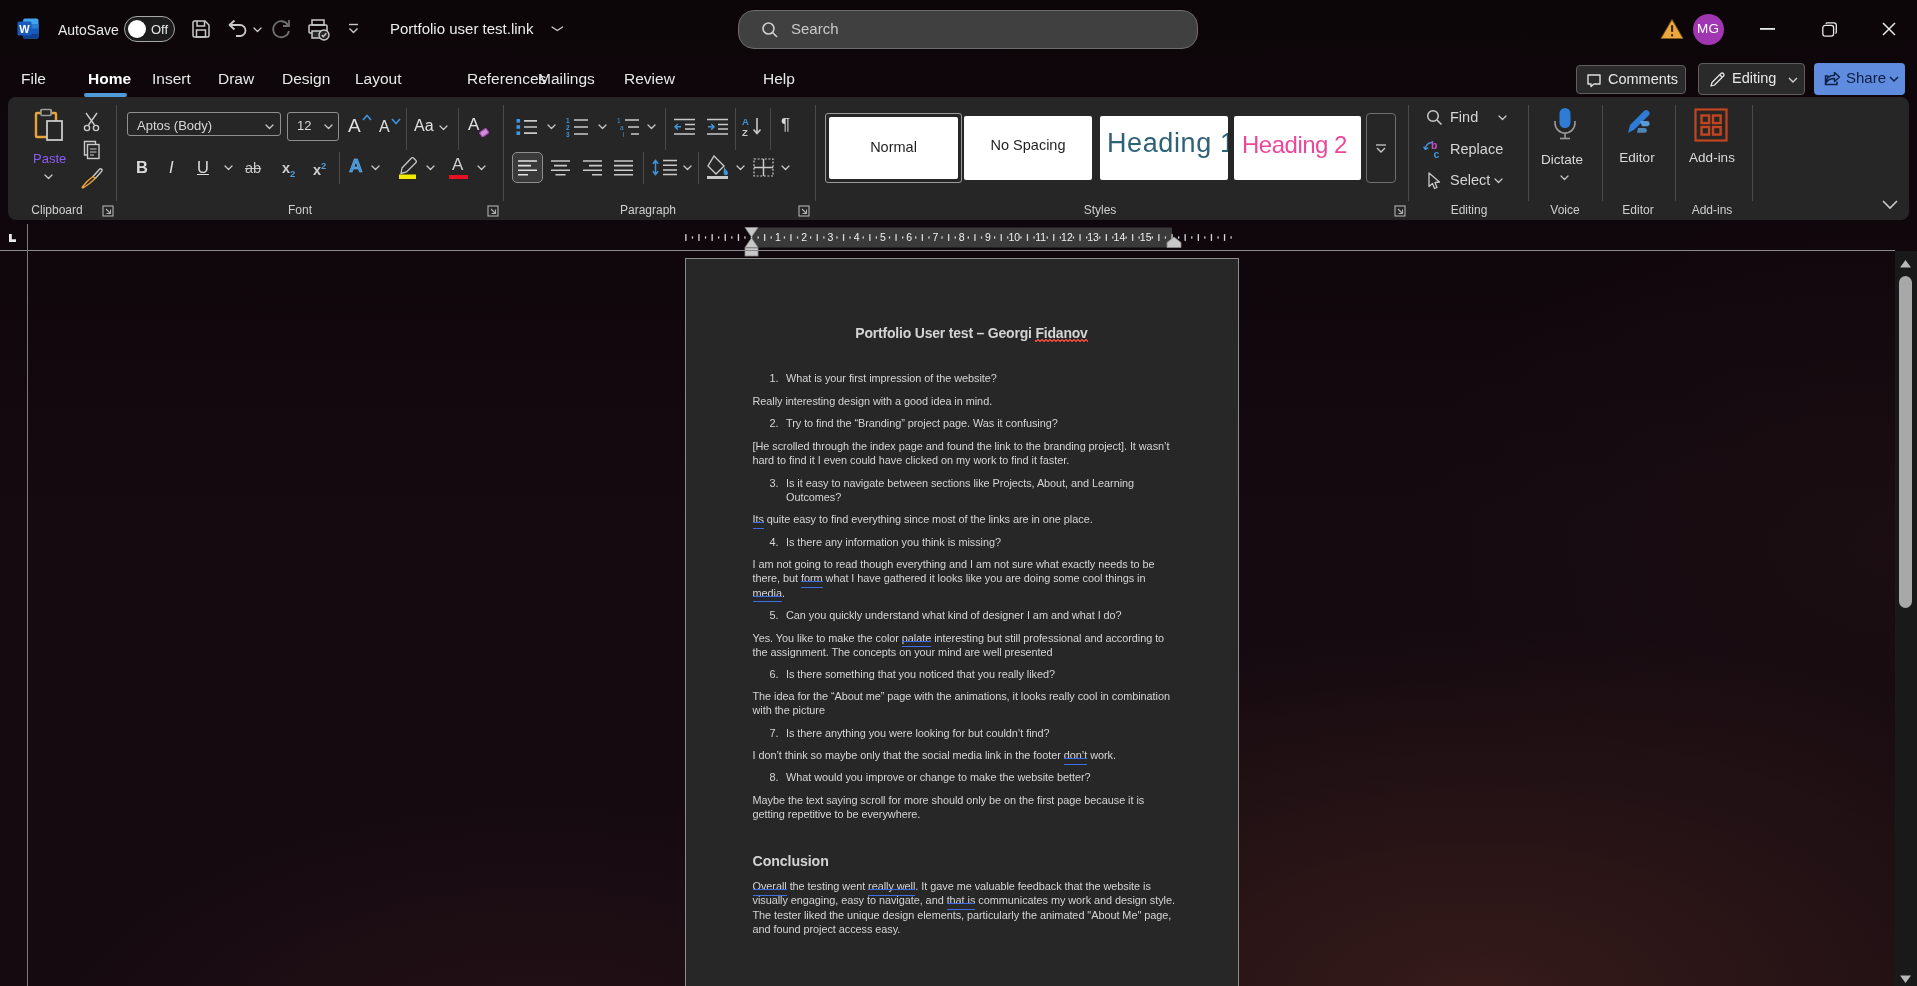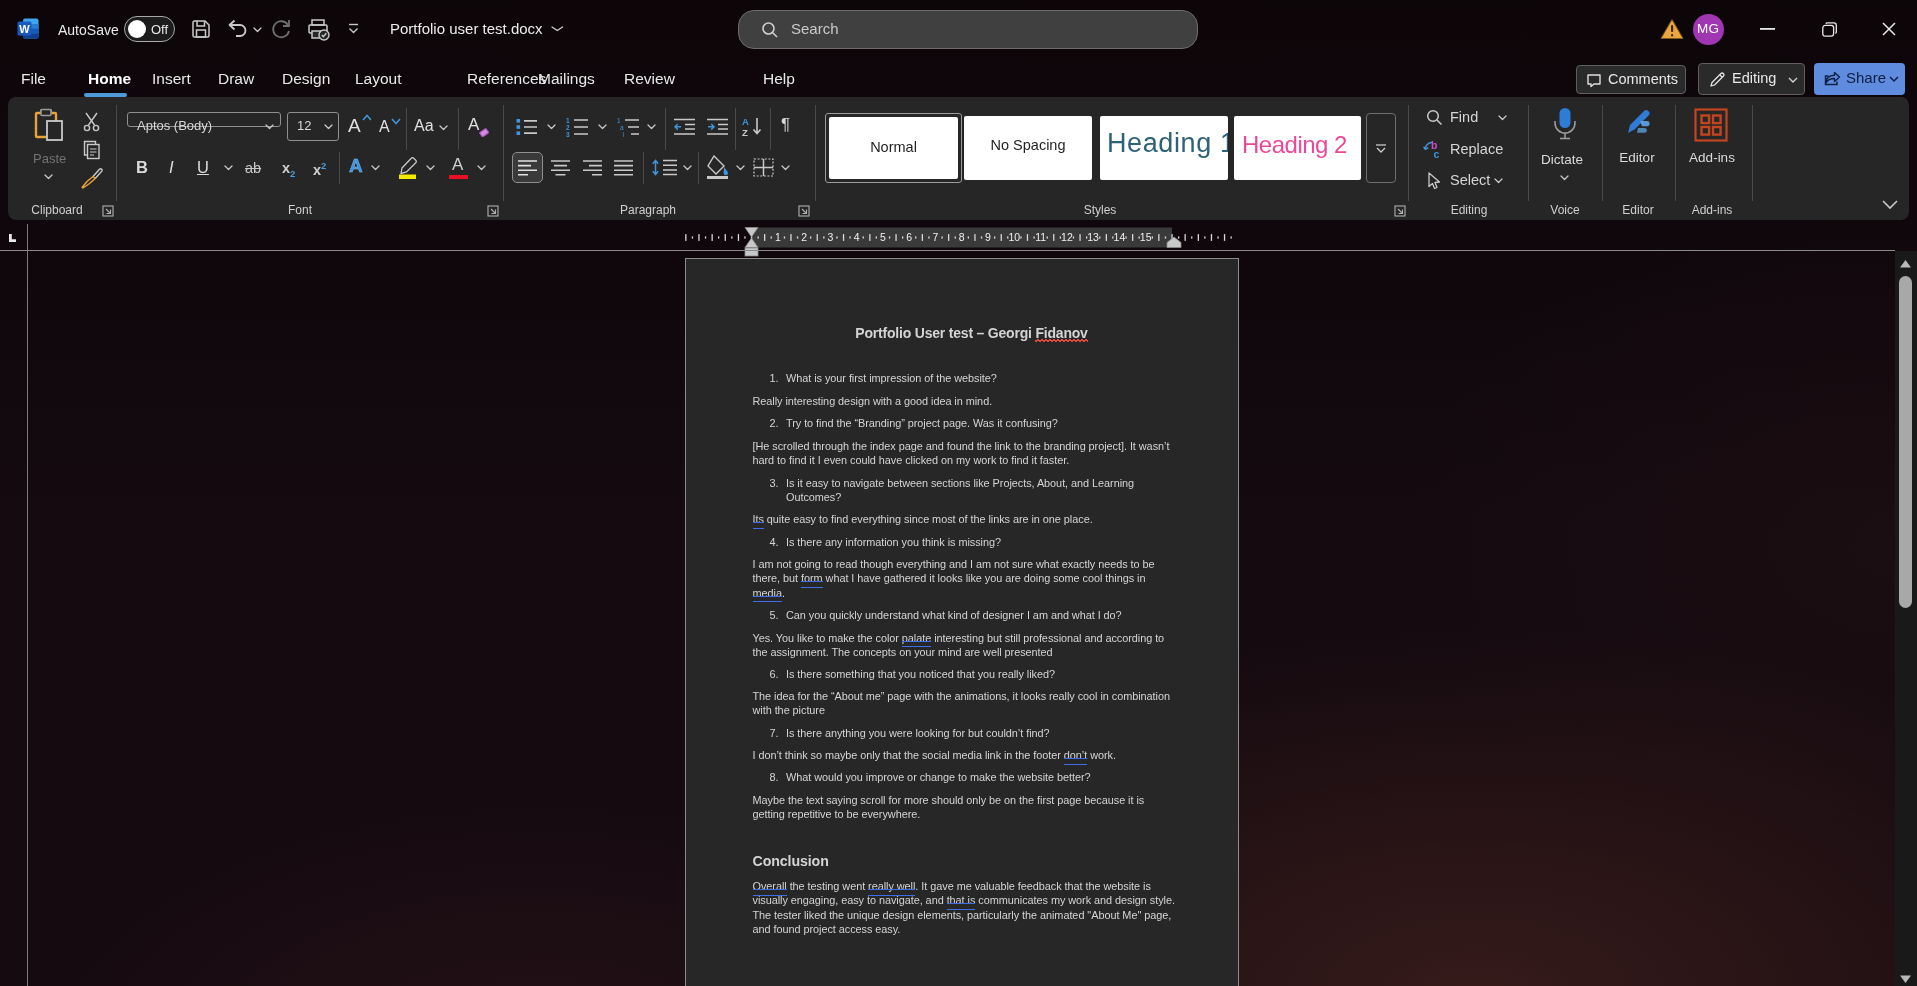--- a/index.html
+++ b/index.html
@@ -63,21 +63,21 @@
 <rect x="6" y="3" width="12" height="5" stroke="#c9c9c9" stroke-width="1.5"></rect>
 <rect x="3" y="8" width="18" height="8" rx="1" stroke="#c9c9c9" stroke-width="1.5"></rect>
 <rect x="6" y="14" width="10" height="7" fill="#262626" stroke="#c9c9c9" stroke-width="1.5"></rect>
 <circle cx="18" cy="18" r="5" fill="#262626" stroke="#c9c9c9" stroke-width="1.4"></circle>
 <path d="M15.8 18 L17.3 19.7 L20.3 16.3" stroke="#c9c9c9" stroke-width="1.4"></path>
 </svg>
 <svg style="position:absolute;left:347px;top:23px" width="13" height="12" viewBox="0 0 13 12" fill="none">
 <path d="M2 1.5 H11" stroke="#c9c9c9" stroke-width="1.4"></path>
 <path d="M2.5 5.5 L6.5 9.5 L10.5 5.5" stroke="#c9c9c9" stroke-width="1.4" stroke-linejoin="round"></path>
 </svg>
-<div class="tx" style="left:390px;top:20px;font-size:15px;color:#ececec">Portfolio user test.docx</div>
+<div class="tx" style="left:390px;top:20px;font-size:15px;color:#ececec">Portfolio user test.link</div>
 <svg style="position:absolute;left:551px;top:26px" width="12.6" height="6" viewBox="0 0 12.6 6" fill="none">
     <path d="M1 1 L6.3 4.5 L11.6 1" stroke="#d0d0d0" stroke-width="1.3" stroke-linecap="round" stroke-linejoin="round"></path>
   </svg>
 <div class="abs" style="left:738px;top:10px;width:460px;height:39px;background:#404040;border:1px solid #6e6c6d;border-radius:16px">
 <svg style="position:absolute;left:22px;top:10px" width="18" height="18" viewBox="0 0 18 18">
       <circle cx="7.5" cy="7.5" r="5.5" stroke="#cfcfcf" stroke-width="1.6" fill="none"></circle>
       <path d="M11.5 11.5 L16 16" stroke="#cfcfcf" stroke-width="1.6"></path>
     </svg>
 <div class="abs" style="left:52px;top:9px;font-size:15px;color:#c9c9c9">Search</div>
   </div>
@@ -232,21 +232,21 @@
 <div class="abs" style="left:27px;top:224px;width:1px;height:762px;background:#7a7a7a"></div>
 <svg style="position:absolute;left:7px;top:233px" width="11" height="11" viewBox="0 0 11 11" fill="none">
     <path d="M2 1 V9 H9 V6.2 H4.8 V1 Z" fill="#e8e8e8"></path>
   </svg>
 <svg style="position:absolute;left:33px;top:108px" width="32" height="40" viewBox="0 0 32 40" fill="none">
 <rect x="3" y="5" width="20" height="24" rx="1" stroke="#e8a33c" stroke-width="2.4"></rect>
 <path d="M8 5 V2.5 H18 V5" stroke="#9a9a9a" stroke-width="2"></path>
 <rect x="8" y="1.5" width="10" height="6" rx="1" fill="#262626" stroke="#9a9a9a" stroke-width="1.6"></rect>
 <rect x="14" y="13" width="15" height="19" fill="#262626" stroke="#c9c9c9" stroke-width="1.8"></rect>
 </svg>
-<div class="tx" style="left:33px;top:151px;width:32px;text-align:center;font-size:13px;color:#737373">Paste</div>
+<div class="tx" style="left:33px;top:151px;width:32px;text-align:center;font-size:13px;color:#8b5cf6">Paste</div>
 <svg style="position:absolute;left:44px;top:174px" width="9.0" height="6" viewBox="0 0 9.0 6" fill="none">
     <path d="M1 1 L4.5 4.5 L8.0 1" stroke="#c9c9c9" stroke-width="1.3" stroke-linecap="round" stroke-linejoin="round"></path>
   </svg>
 <svg style="position:absolute;left:82px;top:112px" width="19" height="20" viewBox="0 0 19 20" fill="none">
 <path d="M4 1 L12.5 13 M15 1 L6.5 13" stroke="#c9c9c9" stroke-width="1.4"></path>
 <circle cx="5" cy="16" r="2.6" stroke="#c9c9c9" stroke-width="1.4"></circle>
 <circle cx="14" cy="16" r="2.6" stroke="#c9c9c9" stroke-width="1.4"></circle>
 </svg>
 <svg style="position:absolute;left:83px;top:140px" width="19" height="20" viewBox="0 0 19 20" fill="none">
 <path d="M12.5 4.5 V1.5 H1.5 V15 H4.5" stroke="#c9c9c9" stroke-width="1.4" fill="none"></path>
@@ -256,21 +256,21 @@
 <svg style="position:absolute;left:81px;top:167px" width="22" height="23" viewBox="0 0 22 23" fill="none">
 <path d="M12 9.5 L18.5 2.2 A1.5 1.5 0 0 1 20.8 4.1 L14.2 11.5" stroke="#c9c9c9" stroke-width="1.4" fill="none"></path>
 <path d="M12 9.5 L14.2 11.5 L8.5 16.5 L2 21 L1.2 20.2 L6 14.5 Z" stroke="#e8a33c" stroke-width="1.5" fill="none" stroke-linejoin="round"></path>
 </svg>
 <div class="glabel" style="left:57px">Clipboard</div>
 <svg style="position:absolute;left:102px;top:205px" width="12" height="12" viewBox="0 0 12 12" fill="none">
     <rect x="1" y="1" width="10" height="10" stroke="#b0b0b0" stroke-width="1.1" fill="none"></rect>
     <path d="M4 4 L8.5 8.5 M8.5 4.5 V8.5 H4.5" stroke="#b0b0b0" stroke-width="1.1"></path>
   </svg>
 <div class="vsep" style="left:116px"></div>
-<div class="combo" style="left:127px;top:112px;width:154px;height:15px">
+<div class="combo" style="left:127px;top:112px;width:154px;height:24px">
     <span style="position:absolute;left:9px;top:5px">Aptos (Body)</span>
   </div>
 <svg style="position:absolute;left:265px;top:124px" width="9.0" height="6" viewBox="0 0 9.0 6" fill="none">
     <path d="M1 1 L4.5 4.5 L8.0 1" stroke="#c9c9c9" stroke-width="1.3" stroke-linecap="round" stroke-linejoin="round"></path>
   </svg>
 <div class="combo" style="left:287px;top:112px;width:52px;height:29px">
     <span style="position:absolute;left:9px;top:5px">12</span>
   </div>
 <svg style="position:absolute;left:324px;top:124px" width="9.0" height="6" viewBox="0 0 9.0 6" fill="none">
     <path d="M1 1 L4.5 4.5 L8.0 1" stroke="#c9c9c9" stroke-width="1.3" stroke-linecap="round" stroke-linejoin="round"></path>

